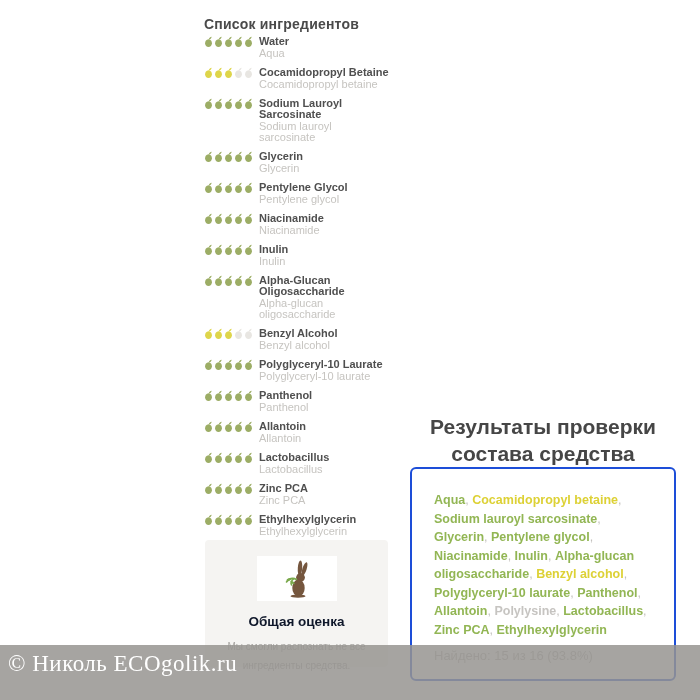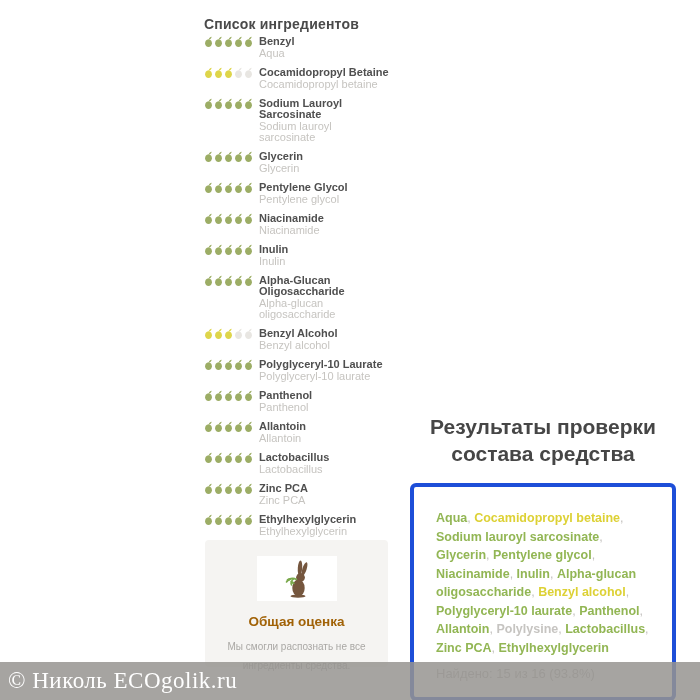--- a/index.html
+++ b/index.html
@@ -19,36 +19,36 @@
   .labels{grid-column:2;grid-row:1 / span 2;width:131px;}
   .ing-name{font-size:11px;line-height:11px;font-weight:600;color:#4f4f4f;margin:0;}
   .ing-sub{font-size:11px;line-height:11px;font-weight:400;color:#c6c4c0;margin:1px 0 0 0;}
   
   .overall-card{
     position:absolute;left:205px;top:540px;width:183px;height:127px;
     background:#f5f4f2;border-radius:4px;text-align:center;
   }
   .rabbit-box{width:80px;height:45px;background:#ffffff;margin:16px auto 0 auto;
     display:flex;align-items:center;justify-content:center;}
-  .overall-title{font-size:13.5px;font-weight:600;color:#a16207;margin:13px 0 0 0;}
+  .overall-title{font-size:13.5px;font-weight:600;color:#0f172a;margin:13px 0 0 0;}
   .overall-text{font-size:10px;line-height:19px;color:#aaa8a5;margin:8px auto 16px auto;width:162px;}
   
   .results-section{position:absolute;left:410px;top:413px;width:266px;}
   .results-title{font-size:21px;line-height:27px;font-weight:600;color:#464646;text-align:center;margin:0;}
   .results-box{
-    margin-top:16px;border:4px solid #1d4ed8;border-radius:6px;
+    border:2px solid #1d4ed8;border-radius:6px;
     padding:22px 22px 14px 22px;background:#ffffff;box-sizing:border-box;
   }
   .results-ingredients{font-size:12.5px;line-height:18.5px;font-weight:600;margin:0;}
   .result-ing{white-space:normal;}
   .result-comma{color:#c3c1be;font-weight:500;}
   .found-count{font-size:13px;color:#b9b7b4;font-weight:500;margin:9px 0 2px 0;}
   
   .footer-bar{
-    position:absolute;left:0;right:0;bottom:0;height:38px;
+    position:absolute;left:0;right:0;bottom:0;height:55px;
     background:rgba(151,148,145,0.85);
   }
   .watermark{
     font-family:"Liberation Serif", serif;
     color:#ffffff;font-size:23px;line-height:38px;padding-left:8px;
     letter-spacing:.5px;
   }
 </style>
 </head>
 <body>
@@ -73,21 +73,21 @@
           <svg viewBox="0 0 10 13" class="icon-drop">
             <path d="M5.2 3.6 C5.5 1.9 6.6 0.9 8.6 0.6 C8.2 2.4 7 3.4 5.9 3.8 Z" fill="#9cad65"></path>
             <path d="M5 3.4 C7.5 3.6 8.8 5.7 8.8 7.9 C8.8 10.4 7.1 12 5 12 C2.9 12 1.2 10.4 1.2 7.9 C1.2 5.7 2.5 3.6 5 3.4 Z" fill="#9cad65"></path>
           </svg>
           <svg viewBox="0 0 10 13" class="icon-drop">
             <path d="M5.2 3.6 C5.5 1.9 6.6 0.9 8.6 0.6 C8.2 2.4 7 3.4 5.9 3.8 Z" fill="#9cad65"></path>
             <path d="M5 3.4 C7.5 3.6 8.8 5.7 8.8 7.9 C8.8 10.4 7.1 12 5 12 C2.9 12 1.2 10.4 1.2 7.9 C1.2 5.7 2.5 3.6 5 3.4 Z" fill="#9cad65"></path>
           </svg>
         </div>
         <div class="labels">
-          <p class="ing-name">Benzyl</p>
+          <p class="ing-name">Water</p>
           <p class="ing-sub">Aqua</p>
         </div>
       </div>
       <div class="row">
         <div class="icons">
           <svg viewBox="0 0 10 13" class="icon-drop">
             <path d="M5.2 3.6 C5.5 1.9 6.6 0.9 8.6 0.6 C8.2 2.4 7 3.4 5.9 3.8 Z" fill="#ded54a"></path>
             <path d="M5 3.4 C7.5 3.6 8.8 5.7 8.8 7.9 C8.8 10.4 7.1 12 5 12 C2.9 12 1.2 10.4 1.2 7.9 C1.2 5.7 2.5 3.6 5 3.4 Z" fill="#ded54a"></path>
           </svg>
           <svg viewBox="0 0 10 13" class="icon-drop">

